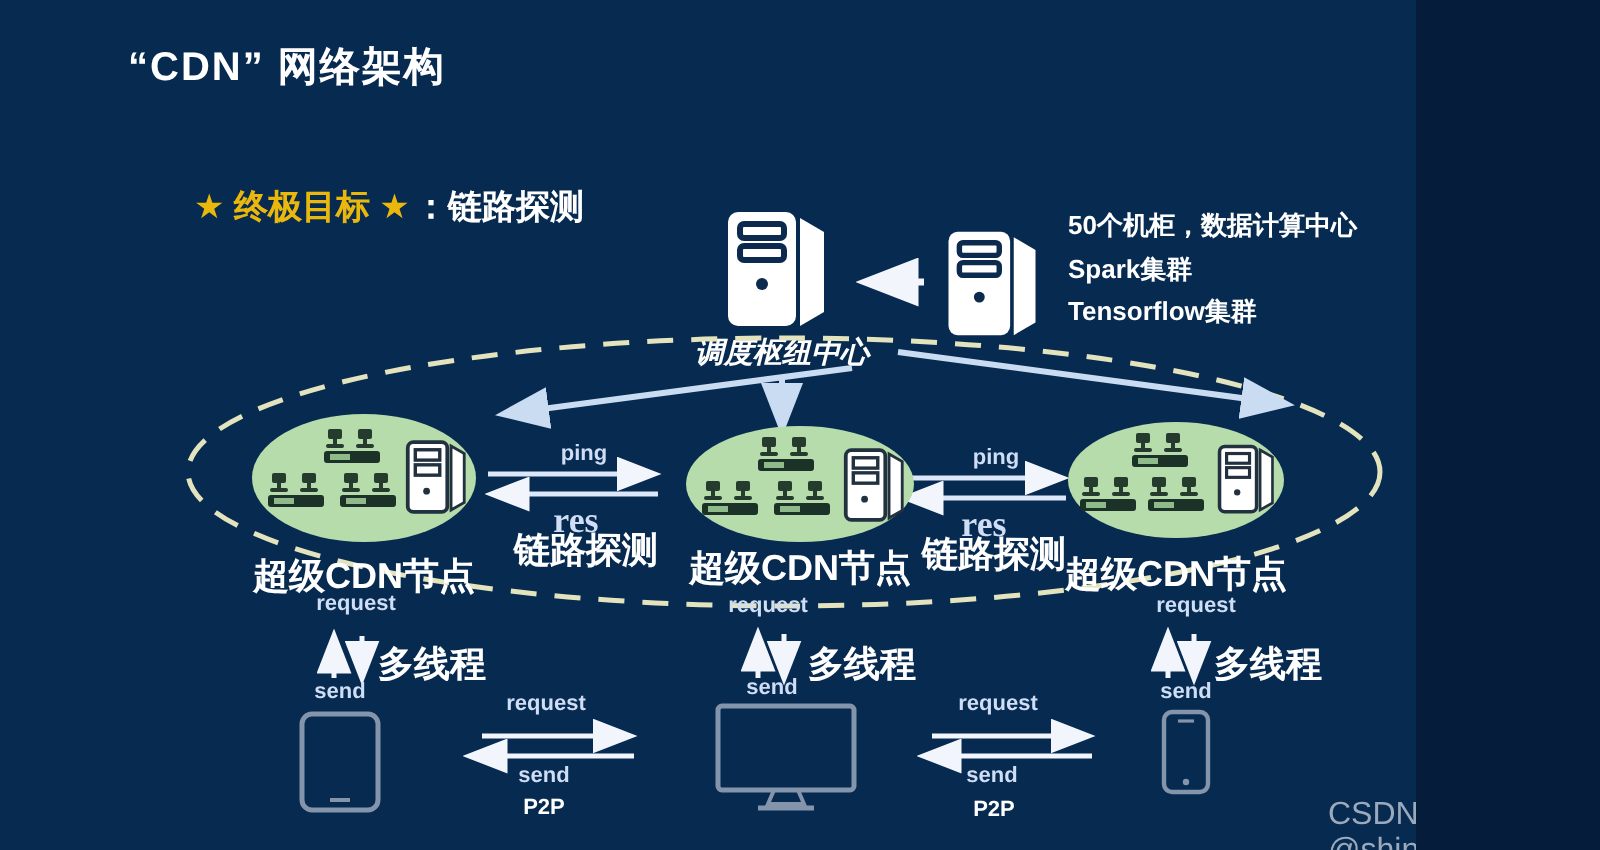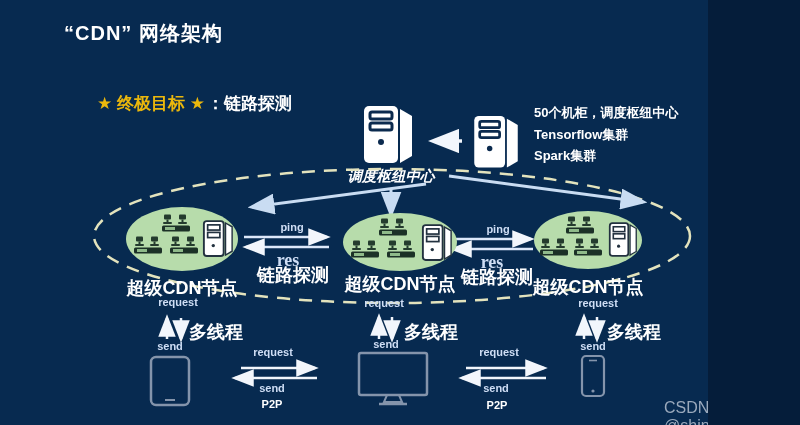--- a/index.html
+++ b/index.html
@@ -103,23 +103,23 @@
   <div class="lbl white ctr" id="hub-label">调度枢纽中心</div>
 
   <svg class="icon" style="left:467px; top:114px;" width="58" height="60" viewBox="0 0 64 66">
     <path d="M44 5 l12 7 v40 l-12 7 z" fill="#ffffff"></path>
     <rect x="8" y="2" width="34" height="57" rx="5" fill="#ffffff"></rect>
     <rect x="14" y="8" width="22" height="7" rx="2" fill="none" stroke="#0b2a4e" stroke-width="3"></rect>
     <rect x="14" y="19" width="22" height="7" rx="2" fill="none" stroke="#0b2a4e" stroke-width="3"></rect>
     <circle cx="25" cy="38" r="3" fill="#0b2a4e"></circle>
   </svg>
   <div class="abs" id="dc-info" style="z-index: 3; left: 534px; top: 102px;">
-    <div>50个机柜，调度枢纽中心</div>
+    <div>50个机柜，数据计算中心</div>
+    <div>Spark集群</div>
     <div>Tensorflow集群</div>
-    <div>Spark集群</div>
   </div>
 
   <div class="node" style="left:126px; top:207px; width:112px; height:64px;">
     <svg class="abs" style="left:34px; top:6px;" width="32" height="20" viewBox="0 0 32 20">
       <g fill="#243b2e">
           <rect x="4" y="1.5" width="7" height="5" rx="1"></rect>
           <rect x="6.5" y="6.5" width="2" height="3"></rect>
           <rect x="3" y="9" width="9" height="2" rx="1"></rect>
           <rect x="19" y="1.5" width="7" height="5" rx="1"></rect>
           <rect x="21.5" y="6.5" width="2" height="3"></rect>

